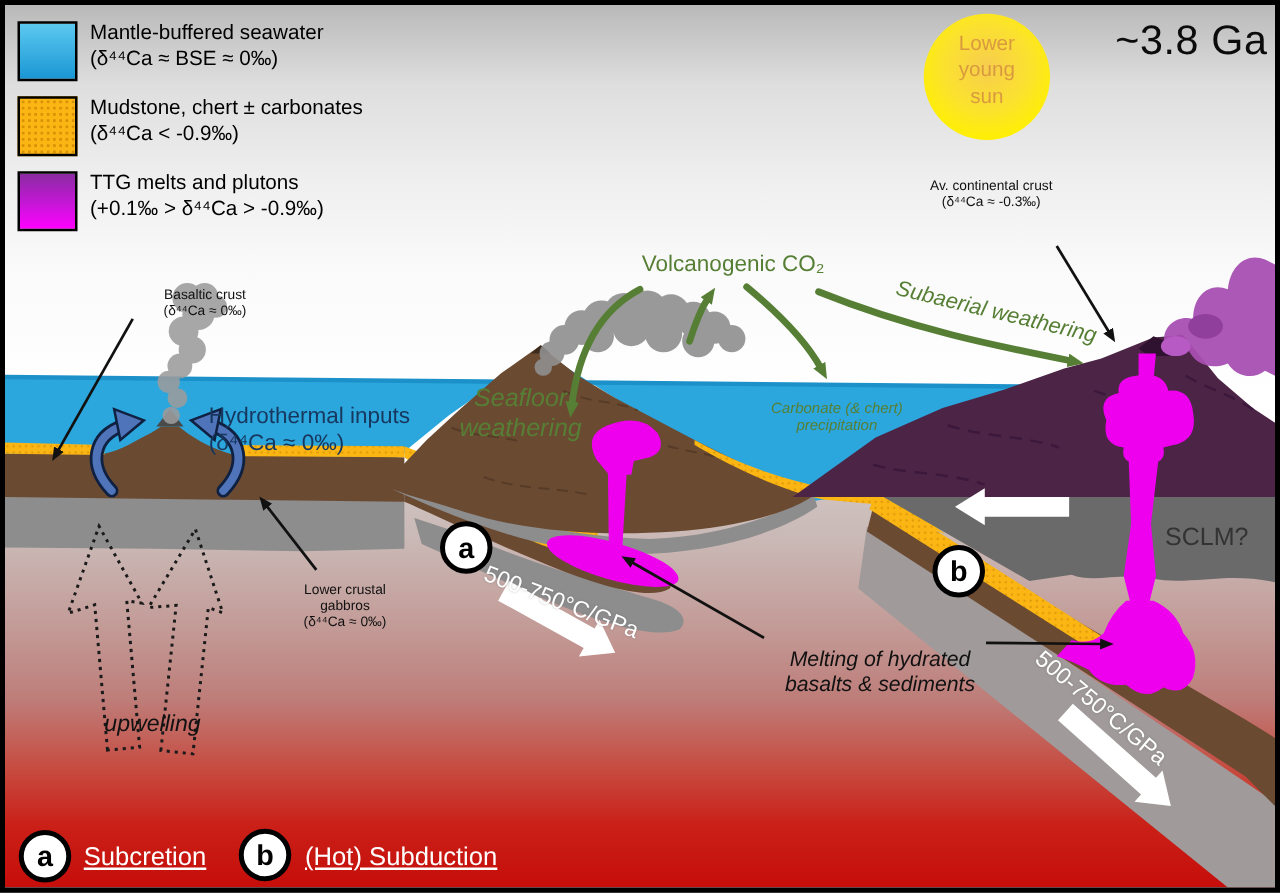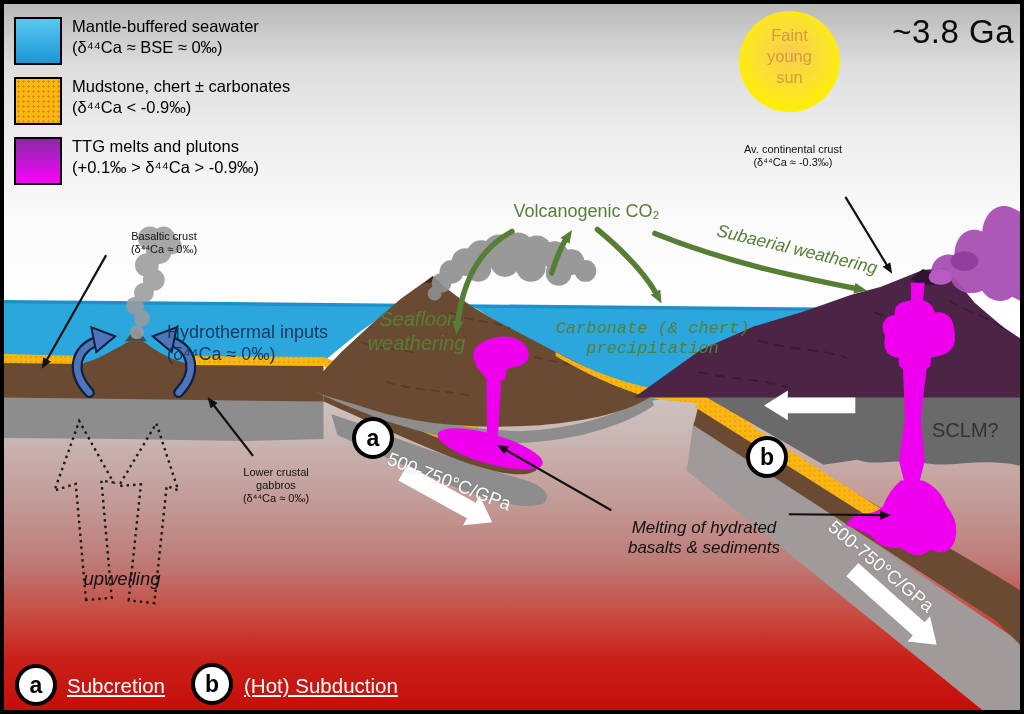--- a/index.html
+++ b/index.html
@@ -207,21 +207,21 @@
     <div class="leg-row">
       <span class="swatch sw-ttg"></span>
       <div class="leg-txt">
         <div>TTG melts and plutons</div>
         <div>(+0.1‰ &gt; δ⁴⁴Ca &gt; -0.9‰)</div>
       </div>
     </div>
   </div>
 
   <div class="sun">
-    <div>Faint</div>
+    <div>Lower</div>
     <div>young</div>
     <div>sun</div>
   </div>
 
   <div class="lbl title" style="left:850px;top:8px;width:160px;">~3.8 Ga</div>
 
   <div class="lbl" style="left:60px;top:226px;width:200px;">
     <div>Basaltic crust</div>
     <div>(δ⁴⁴Ca ≈ 0‰)</div>
   </div>
@@ -233,21 +233,21 @@
 
   <div class="lbl green nw" style="left:480px;top:197px;width:205px;font-size:18px;">Volcanogenic CO₂</div>
 
   <div class="lbl green ital nw" style="left:688px;top:235px;width:210px;font-size:17.5px;transform:rotate(13.5deg);">Subaerial weathering</div>
 
   <div class="lbl green ital" style="left:355px;top:303px;width:115px;font-size:20px;">
     <div>Seafloor</div>
     <div>weathering</div>
   </div>
 
-  <div class="lbl green ital" style="left:541px;top:315px;width:215px;font-size:17px;font-family:Liberation Mono, monospace;">
+  <div class="lbl green ital" style="left:558px;top:315px;width:215px;font-size:12px;">
     <div>Carbonate (&amp; chert)</div>
     <div>precipitation</div>
   </div>
 
   <div class="lbl" style="left:658px;top:139px;width:262px;">
     <div>Av. continental crust</div>
     <div>(δ⁴⁴Ca ≈ -0.3‰)</div>
   </div>
 
   <div class="lbl" style="left:182px;top:462px;width:180px;">

